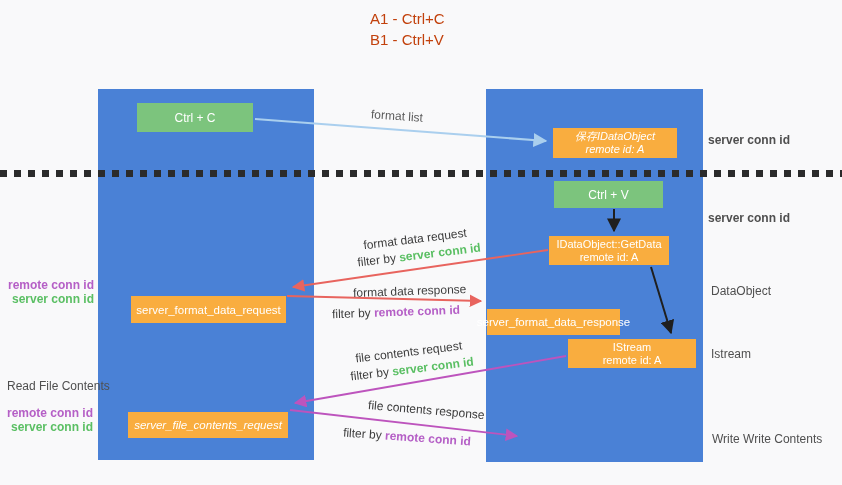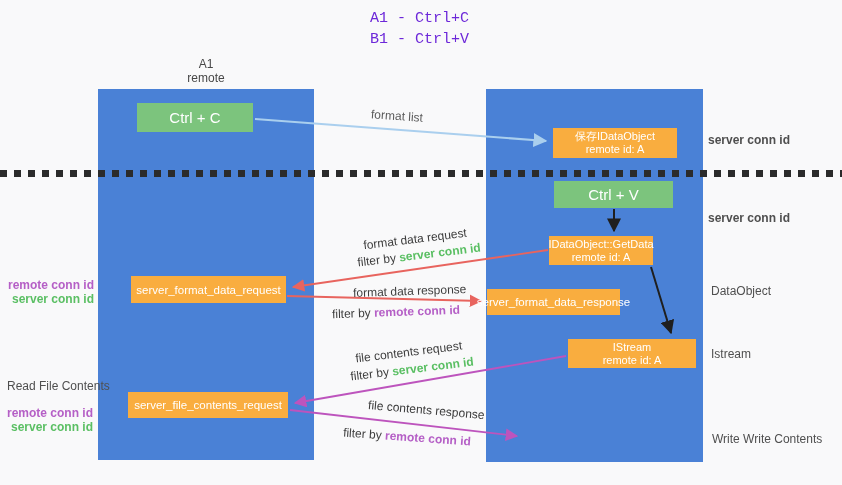--- a/index.html
+++ b/index.html
@@ -1,56 +1,52 @@
 <!DOCTYPE html>
 <html><head>
 <meta charset="utf-8">
 <style>
   * { margin:0; padding:0; box-sizing:border-box; }
   html,body { background:#f9f9fa; }
   body { font-family:"Liberation Sans", sans-serif; }
   #stage { position:relative; width:842px; height:485px; background:#f9f9fa; overflow:hidden; }
 
-  .title { position:absolute; left:370px; top:8px; font-size:15px; line-height:21px; color:#6d28d9;font-family:Liberation Mono, monospace; }
+  .title { position:absolute; left:370px; top:8px; font-size:15px; line-height:21px; color:#c2410c; }
   .lane-header { position:absolute; width:90px; text-align:center; font-size:12px; line-height:14px; color:#474747; }
   .lane { position:absolute; background:#4a81d6; z-index:1; }
 
   .dotted { position:absolute; left:0; top:170px; width:842px; height:7px; z-index:5;
             background:repeating-linear-gradient(90deg,#2b2b2b 0 7px,transparent 7px 14px); }
 
   svg.arrows { position:absolute; left:0; top:0; z-index:2; pointer-events:none; }
 
   .box { position:absolute; z-index:3; display:flex; align-items:center; justify-content:center;
-         color:#fff; text-align:center; font-size:15px; }
+         color:#fff; text-align:center; font-size:12px; }
   .box.two { flex-direction:column; font-size:11px; line-height:13px; }
-  .box.small { font-size:11.5px; }
+  .box.small { font-size:11.5px;margin-top:20px; }
   .green  { background:#7cc47d; }
   .orange { background:#f9ad3f; }
 
   .alabel { position:absolute; z-index:4; font-size:12px; color:#3d3d3d; white-space:nowrap; }
   .g { color:#5abf63; font-weight:bold; }
   .p { color:#b55fc6; font-weight:bold; }
   .side { position:absolute; z-index:4; font-size:12px; color:#4f4f4f; white-space:nowrap; }
   .side.bold-block { font-weight:bold; line-height:14px; }
   .right-edge { text-align:right; }
 </style>
 </head>
 <body>
 
 <div id="stage">
 
   <div class="title">
     <div>A1 - Ctrl+C</div>
     <div>B1 - Ctrl+V</div>
   </div>
 
-  <div class="lane-header" style="left:161px; top:57px;">
-    <div>A1</div>
-    <div>remote</div>
-  </div>
 
   <div class="lane" style="left:98px;  top:89px; width:216px; height:371px;"></div>
   <div class="lane" style="left:486px; top:89px; width:217px; height:373px;"></div>
 
   <div class="dotted"></div>
 
   <svg class="arrows" width="842" height="485">
     <defs>
       <marker id="m-blue" viewBox="0 0 10 10" refX="9" refY="5" markerWidth="7" markerHeight="7" orient="auto">
           <path d="M0,0 L10,5 L0,10 z" fill="#aacfee"></path>
@@ -71,48 +67,48 @@
     <line x1="548" y1="250" x2="293" y2="287" stroke="#e8645e" stroke-width="1.8" marker-end="url(#m-red)"></line>
     <line x1="287" y1="296" x2="481" y2="301" stroke="#e8645e" stroke-width="1.8" marker-end="url(#m-red)"></line>
     <line x1="566" y1="356" x2="295" y2="403" stroke="#bd54bd" stroke-width="1.8" marker-end="url(#m-mag)"></line>
     <line x1="290" y1="410" x2="517" y2="436" stroke="#bd54bd" stroke-width="1.8" marker-end="url(#m-mag)"></line>
   </svg>
 
   <div class="box green" style="left:137px; top:103px; width:116px; height:29px;">
     <span>Ctrl + C</span>
   </div>
 
-  <div class="box orange two" style="left:553px; top:128px; width:124px; height:30px;">
+  <div class="box orange two" style="left:553px; top:128px; width:124px; height:30px;font-style:italic;">
     <span>保存IDataObject</span>
     <span>remote id: A</span>
   </div>
 
-  <div class="box green" style="left:554px; top:181px; width:119px; height:27px;">
+  <div class="box green" style="left:554px; top:181px; width:109px; height:27px;">
     <span>Ctrl + V</span>
   </div>
 
-  <div class="box orange two" style="left:549px; top:236px; width:104px; height:29px;">
+  <div class="box orange two" style="left:549px; top:236px; width:120px; height:29px;">
     <span>IDataObject::GetData</span>
     <span>remote id: A</span>
   </div>
 
   <div class="box orange small" style="left:131px; top:276px; width:155px; height:27px;">
     <span>server_format_data_request</span>
   </div>
 
   <div class="box orange small" style="left:487px; top:289px; width:133px; height:26px;">
     <span>server_format_data_response</span>
   </div>
 
   <div class="box orange two" style="left:568px; top:339px; width:128px; height:29px;">
     <span>IStream</span>
     <span>remote id: A</span>
   </div>
 
-  <div class="box orange small" style="left:128px; top:392px; width:160px; height:26px;">
+  <div class="box orange small" style="left:128px; top:392px; width:160px; height:26px;font-style:italic;">
     <span>server_file_contents_request</span>
   </div>
 
 
   <div class="alabel" style="left:371px; top:109px; transform:rotate(4deg); color:#5a5a5a;">format list</div>
 
   <div class="alabel" style="left:363px; top:232px; transform:rotate(-7deg);">format data request</div>
   <div class="alabel" style="left:357px; top:248px; transform:rotate(-7deg);">
     <span>filter by </span><span class="g">server conn id</span>
   </div>

